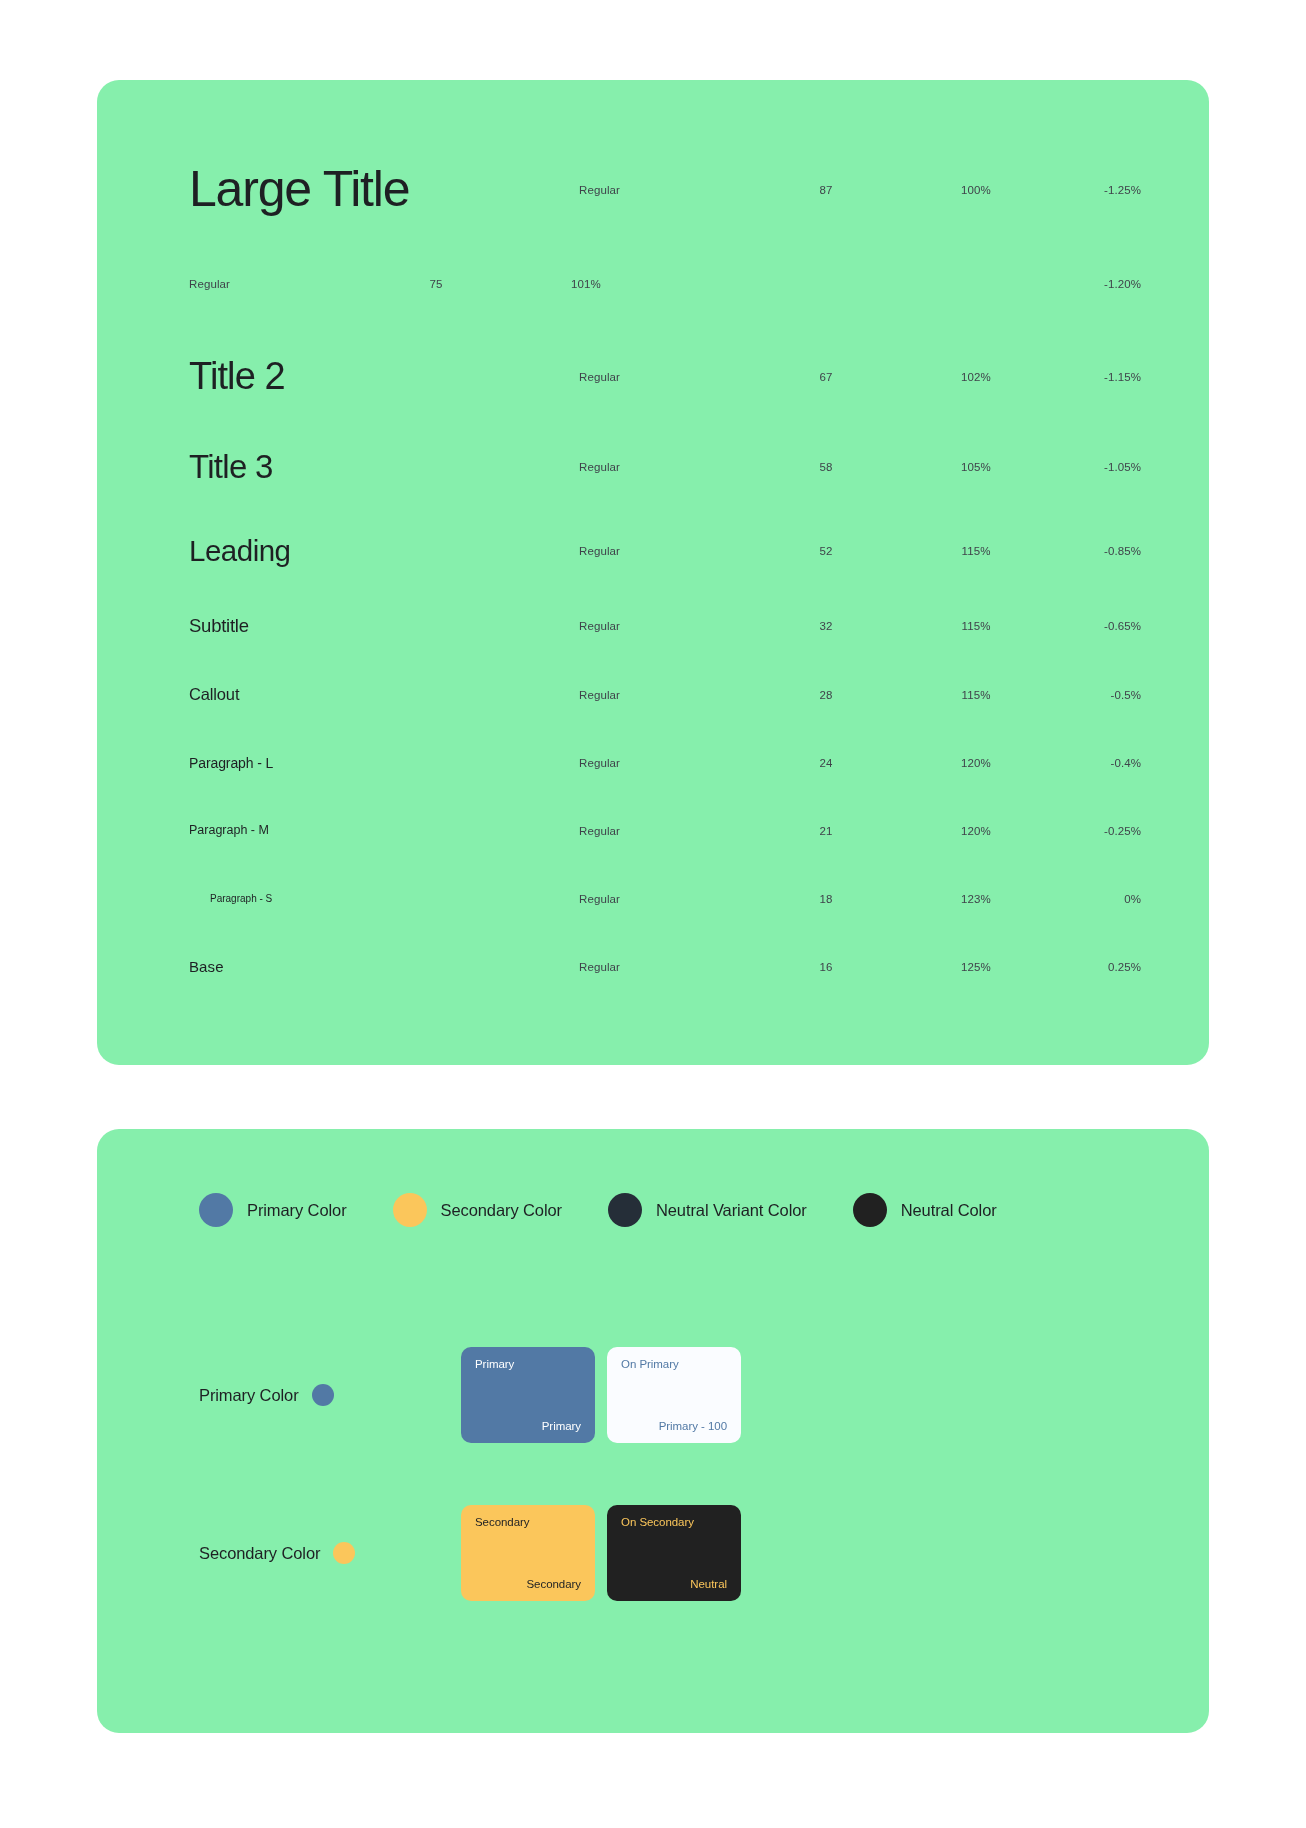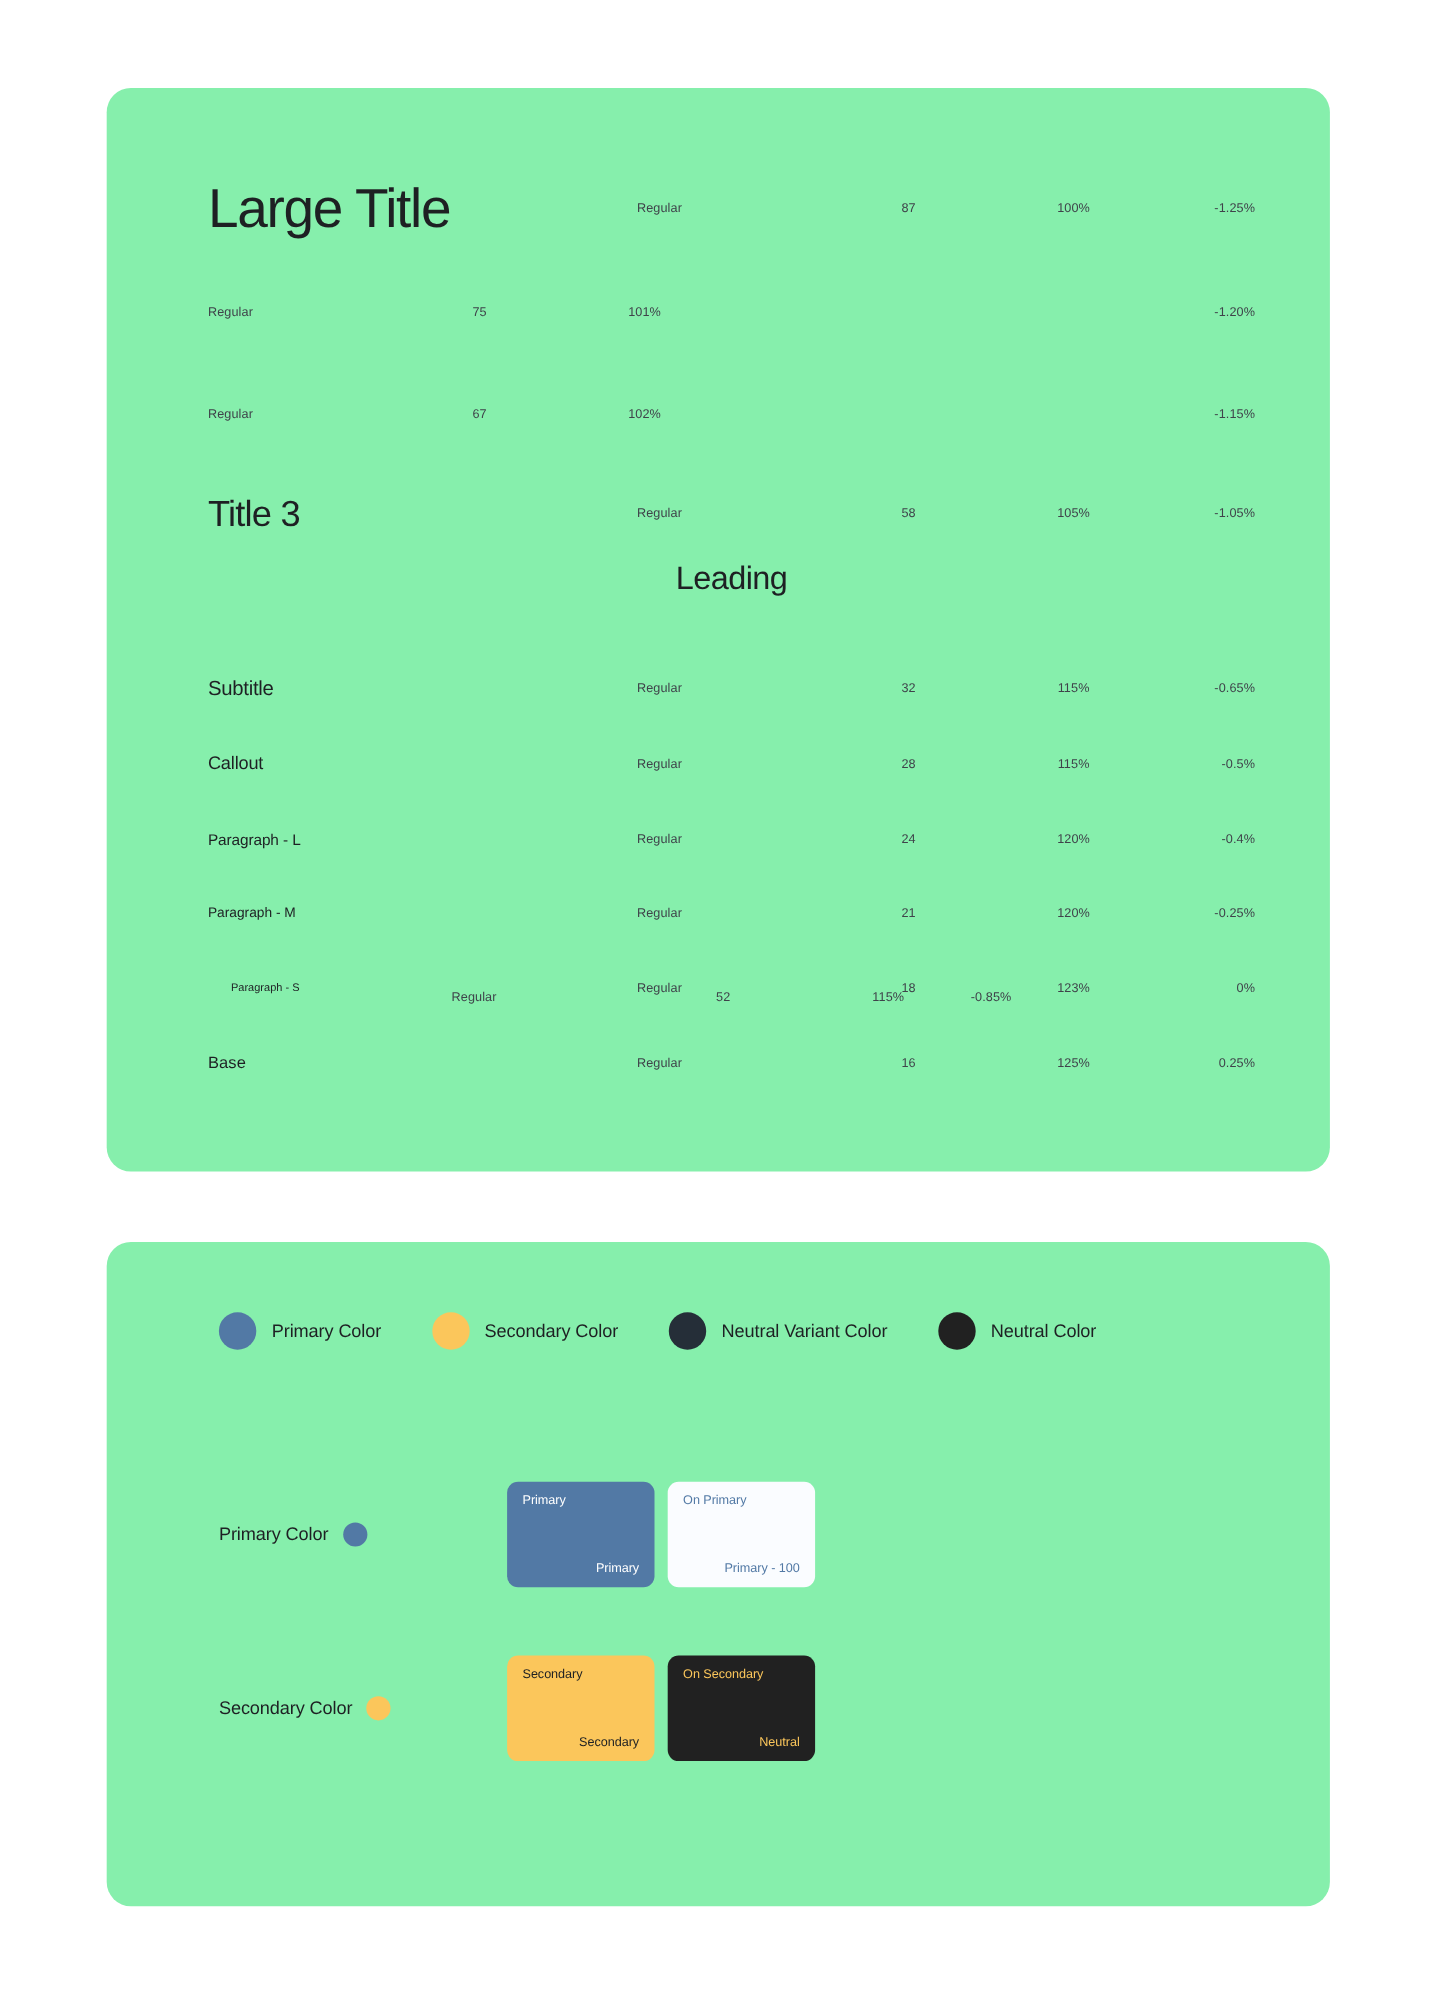--- a/index.html
+++ b/index.html
@@ -86,21 +86,21 @@
   .r6 .type-sample { font-size: 16.5px; letter-spacing: -0.15px; }
   .r7 .type-sample { font-size: 14px;   letter-spacing: -0.1px; }
   .r8 .type-sample { font-size: 12.5px; letter-spacing: 0px; }
   .r9 .type-sample { font-size: 10px;   letter-spacing: 0px; padding-left: 21px; }
   .r10 .type-sample{ font-size: 15px;   letter-spacing: 0.1px; }
 
   .r0  { height: 95px; }
   .r1  { height: 94px; }
   .r2  { height: 92px; }
   .r3  { height: 88px; }
-  .r4  { height: 80px; flex-direction: column; }
+  .r4  { height: 80px; }
   .r5  { height: 70px; }
   .r6  { height: 68px; }
   .r7  { height: 68px; }
   .r8  { height: 68px; }
   .r9  { height: 68px; }
   .r10 { height: 68px; }
 
   
   .legend-row {
     display: flex;
@@ -207,20 +207,21 @@
     <div class="type-row r1">
       <div class="type-meta">
         <span class="meta-cell meta-weight">Regular</span>
         <span class="meta-cell meta-size">75</span>
         <span class="meta-cell meta-line">101%</span>
         <span class="meta-cell meta-spacing">-1.20%</span>
       </div>
     </div>
 
     <div class="type-row r2">
+      <div class="type-sample">Title 2</div>
       <div class="type-meta">
         <span class="meta-cell meta-weight">Regular</span>
         <span class="meta-cell meta-size">67</span>
         <span class="meta-cell meta-line">102%</span>
         <span class="meta-cell meta-spacing">-1.15%</span>
       </div>
     </div>
 
     <div class="type-row r3">
       <div class="type-sample">Title 3</div>

